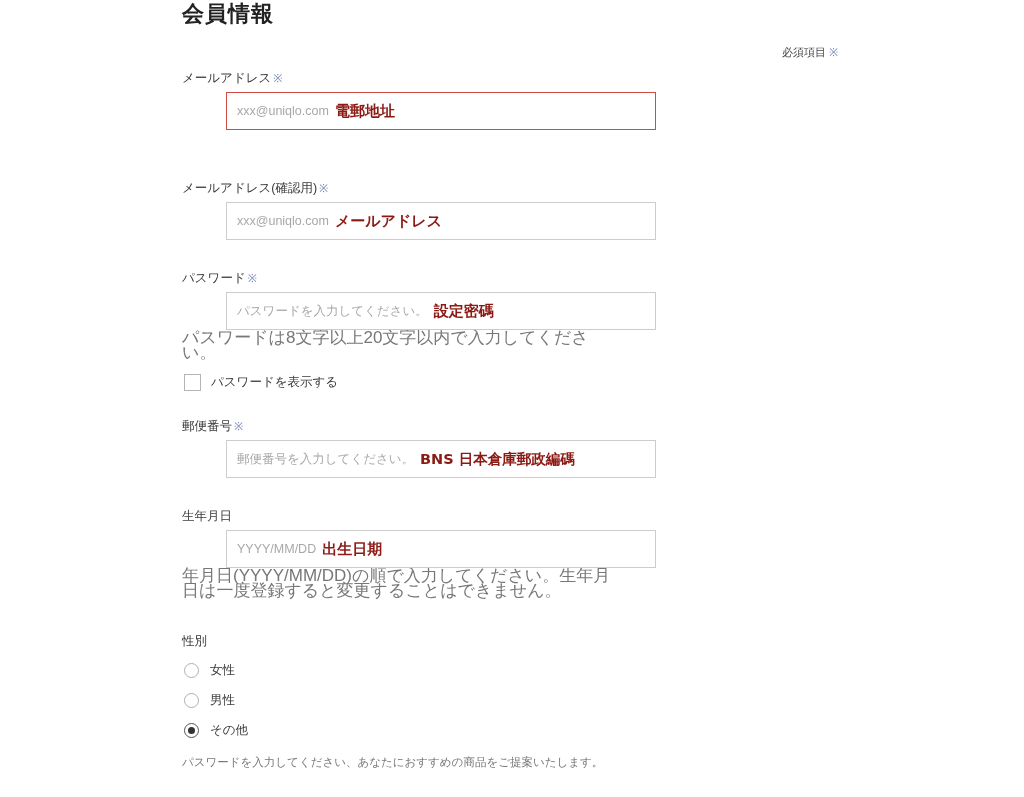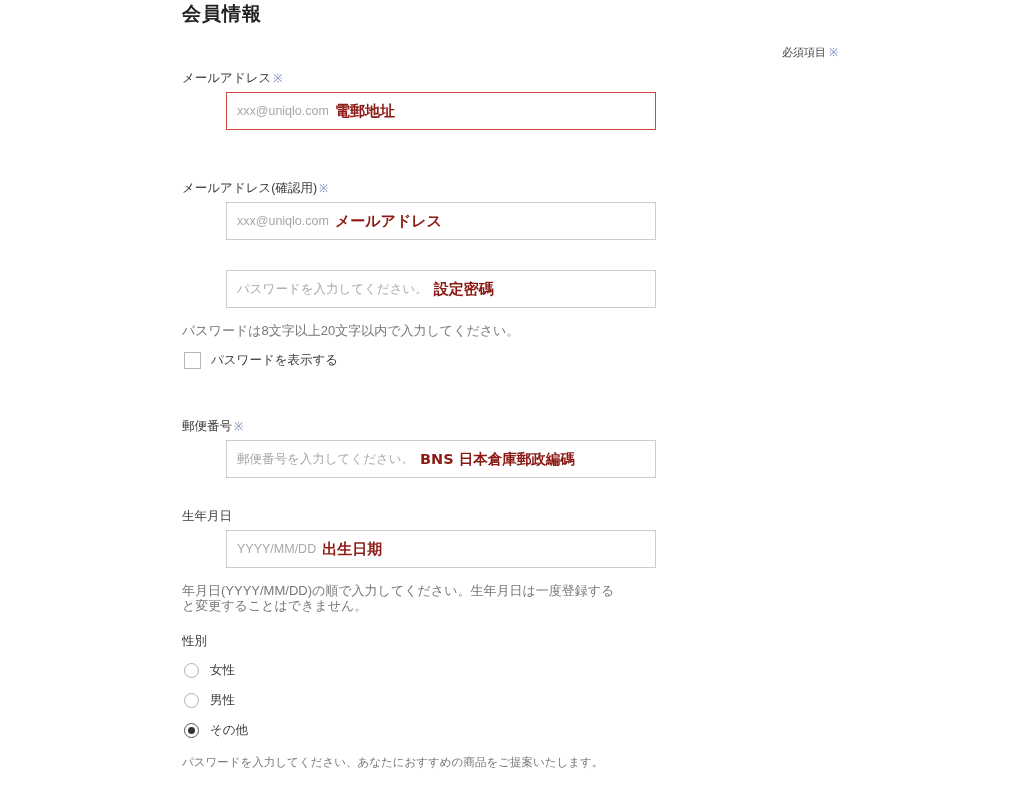--- a/index.html
+++ b/index.html
@@ -20,21 +20,21 @@
     width: 1024px;
     height: 797px;
   }
   .content {
     position: absolute;
     left: 182px;
     top: 0;
     width: 660px;
   }
   .page-title {
-    font-size: 19px;
+    font-size: 22px;
     font-weight: bold;
     color: #222222;
     letter-spacing: 1px;
     margin: 0;
     padding-top: 0px;
     line-height: 28px;
   }
   .required-note {
     position: absolute;
     left: 600px;
@@ -94,23 +94,23 @@
   .annot-sm {
     font-size: 14.5px;
   }
   .error-msg {
     font-size: 11.5px;
     color: #c9302c;
     margin-top: 7px;
     line-height: 14px;
   }
   .hint {
-    font-size: 13px;
+    font-size: 17px;
     color: #777777;
-    margin-top: 15px;
+    margin-top: 0;
     line-height: 15px;
     width: 436px;
   }
   .checkbox-row {
     display: flex;
     align-items: center;
     margin-top: 14px;
     padding-left: 2px;
   }
   .checkbox {
@@ -191,20 +191,23 @@
       <div class="label">
         <span>メールアドレス(確認用)</span><span class="star">※</span>
       </div>
       <div class="input-box">
         <span class="placeholder">xxx@uniqlo.com</span>
         <span class="annot">メールアドレス</span>
       </div>
     </div>
 
     <div class="field" style="top:270px;">
+      <div class="label">
+        <span>パスワード</span><span class="star">※</span>
+      </div>
       <div class="input-box">
         <span class="placeholder">パスワードを入力してください。</span>
         <span class="annot">設定密碼</span>
       </div>
       <div class="hint">パスワードは8文字以上20文字以内で入力してください。</div>
       <div class="checkbox-row">
         <span class="checkbox"></span>
         <span class="checkbox-label">パスワードを表示する</span>
       </div>
     </div>

